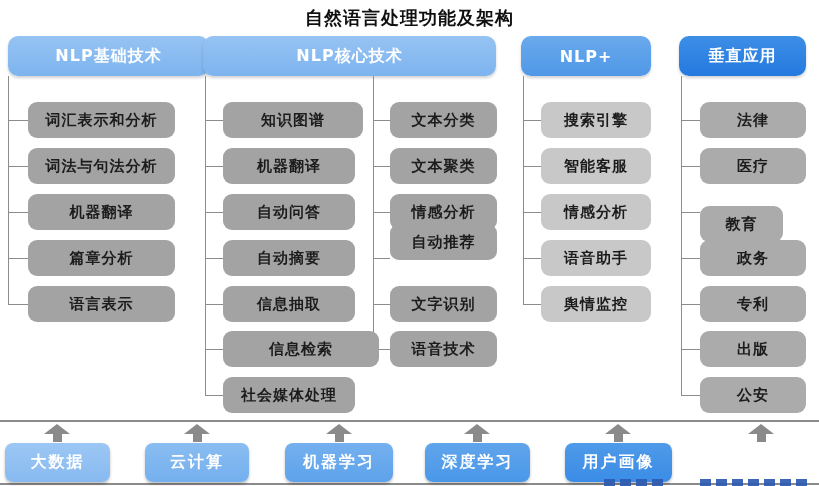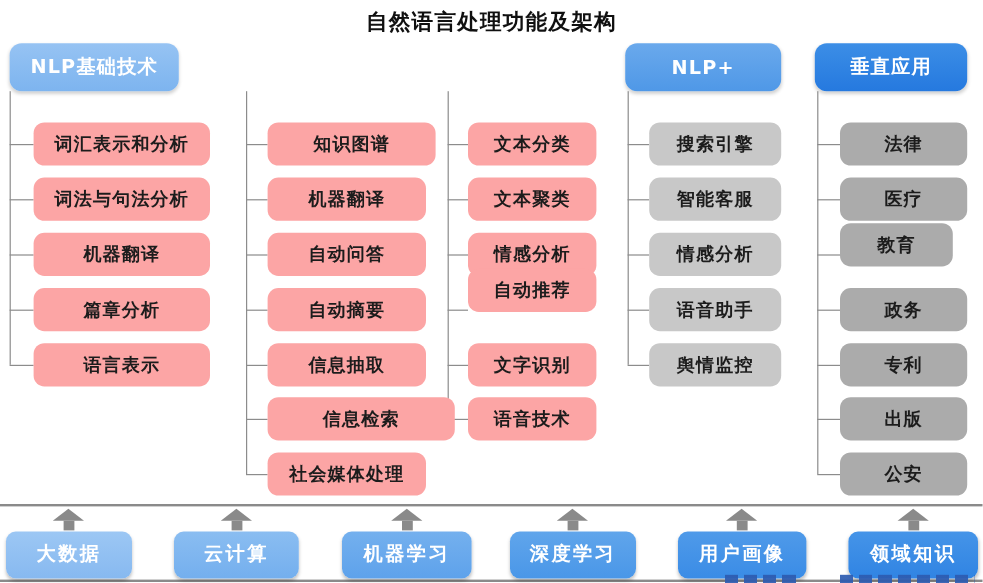--- a/index.html
+++ b/index.html
@@ -8,21 +8,21 @@
   .title{position:absolute;top:6px;left:0;width:100%;text-align:center;
          font-size:18px;font-weight:bold;color:#101010;letter-spacing:1px;}
   .hdr{position:absolute;top:36px;height:40px;border-radius:10px;color:#ffffff;
        display:flex;align-items:center;justify-content:center;font-size:16px;font-weight:600;
        box-shadow:0 2px 3px rgba(0,0,0,0.18);letter-spacing:1px;}
   .hdr-a{background:linear-gradient(180deg,#96c3f3,#7db4ef);}
   .hdr-b{background:linear-gradient(180deg,#6aa9ec,#4f98e7);}
   .hdr-c{background:linear-gradient(180deg,#3c8ee6,#2579df);}
   .node{position:absolute;height:36px;border-radius:9px;display:flex;align-items:center;
         justify-content:center;font-size:15px;font-weight:600;color:#1c1c1c;letter-spacing:1px;}
-  .n1{background:#fca5a5;}
+  .n1{background:#a3a3a3;}
   .n3{background:#c8c8c8;}
   .n4{background:#ababab;}
   .vline{position:absolute;width:1px;background:#8c8c8c;}
   .hline{position:absolute;height:1px;background:#8c8c8c;}
   .sep{position:absolute;left:0;width:819px;height:2px;background:#8a8a8a;}
   .arrow{position:absolute;top:424px;width:26px;}
   .arrow .head{width:0;height:0;margin:0 auto;border-left:13px solid transparent;
                border-right:13px solid transparent;border-bottom:10px solid #8a8a8a;}
   .arrow .stem{width:9px;height:8px;background:#8a8a8a;margin:0 auto;}
   .fbox{position:absolute;top:443px;height:39px;border-radius:8px;color:#ffffff;
@@ -31,21 +31,22 @@
   .wm{position:absolute;top:479px;height:7px;opacity:.92;
       background:repeating-linear-gradient(90deg,#2d5bb0 0 11px,transparent 11px 16px);}
 </style>
 </head>
 <body>
 
 <div class="stage">
 
   <div class="title">自然语言处理功能及架构</div>
 
-  <div class="hdr hdr-a" style="left:8px;width:141px">NLP基础技术</div>
+  <div class="hdr hdr-a" style="left:8px;width:201px">NLP基础技术</div>
+  <div class="hdr hdr-a" style="left:203px;width:293px">NLP核心技术</div>
   <div class="hdr hdr-b" style="left:521px;width:130px">NLP+</div>
   <div class="hdr hdr-c" style="left:679px;width:127px">垂直应用</div>
 
   <div class="vline" style="left:8px;top:76px;height:228px"></div>
   <div class="vline" style="left:205px;top:76px;height:319px"></div>
   <div class="vline" style="left:373px;top:76px;height:273px"></div>
   <div class="vline" style="left:523px;top:76px;height:228px"></div>
   <div class="vline" style="left:681px;top:76px;height:319px"></div>
 
   <div class="hline" style="left:8px;top:120px;width:20px"></div>
@@ -105,21 +106,21 @@
   <div class="node n1" style="left:390px;top:331px;width:107px">语音技术</div>
 
   <div class="node n3" style="left:541px;top:102px;width:110px">搜索引擎</div>
   <div class="node n3" style="left:541px;top:148px;width:110px">智能客服</div>
   <div class="node n3" style="left:541px;top:194px;width:110px">情感分析</div>
   <div class="node n3" style="left:541px;top:240px;width:110px">语音助手</div>
   <div class="node n3" style="left:541px;top:286px;width:110px">舆情监控</div>
 
   <div class="node n4" style="left:700px;top:102px;width:106px">法律</div>
   <div class="node n4" style="left:700px;top:148px;width:106px">医疗</div>
-  <div class="node n4" style="left:700px;top:186px;width:94px">教育</div>
+  <div class="node n4" style="left:700px;top:206px;width:83px">教育</div>
   <div class="node n4" style="left:700px;top:240px;width:106px">政务</div>
   <div class="node n4" style="left:700px;top:286px;width:106px">专利</div>
   <div class="node n4" style="left:700px;top:331px;width:106px">出版</div>
   <div class="node n4" style="left:700px;top:377px;width:106px">公安</div>
 
   <div class="sep" style="top:420px"></div>
   <div class="sep" style="top:483px"></div>
 
   <div class="arrow" style="left:44px">
       <div class="head"></div>
@@ -144,18 +145,17 @@
   <div class="arrow" style="left:748px">
       <div class="head"></div>
       <div class="stem"></div>
     </div>
 
   <div class="fbox" style="left:5px;width:105px;background:linear-gradient(180deg,#9cc7f4,#87b9f0)">大数据</div>
   <div class="fbox" style="left:145px;width:104px;background:linear-gradient(180deg,#8abdf1,#74afee)">云计算</div>
   <div class="fbox" style="left:285px;width:108px;background:linear-gradient(180deg,#74b0ee,#5ea2eb)">机器学习</div>
   <div class="fbox" style="left:425px;width:105px;background:linear-gradient(180deg,#60a5eb,#4a97e8)">深度学习</div>
   <div class="fbox" style="left:565px;width:107px;background:linear-gradient(180deg,#4f9ae9,#3a8ce6)">用户画像</div>
-  <div class="fbox" style="left:707px;width:108px;background:linear-gradient(180deg,#4594e8,#3084e3)">领域知识</div>
 
   <div class="wm" style="left:604px;width:64px"></div>
   <div class="wm" style="left:700px;width:112px"></div>
 
 </div>
 
 </body></html>

